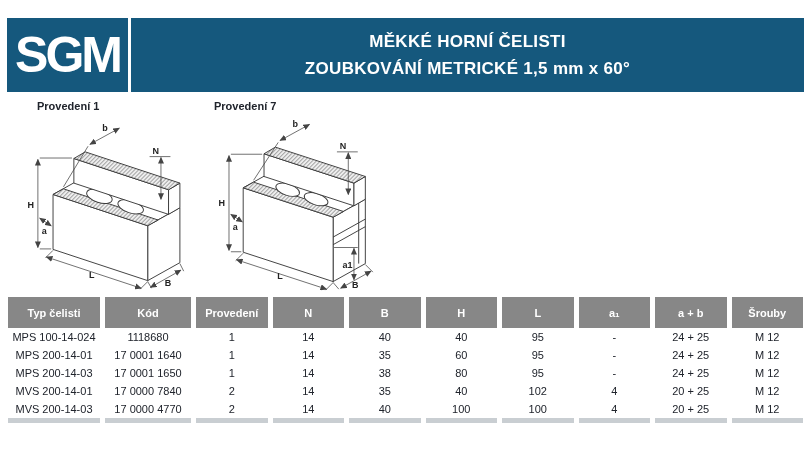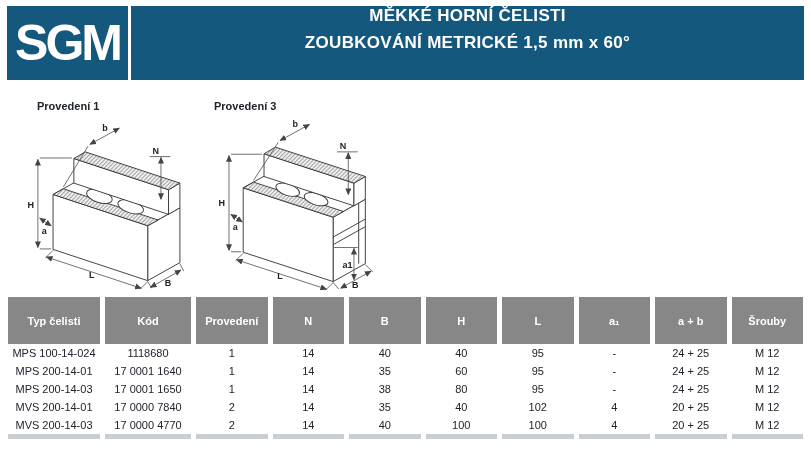--- a/index.html
+++ b/index.html
@@ -1,56 +1,56 @@
 <!DOCTYPE html>
 <html style="--accent: #15587d; --th-bg: #878787; --txt: #20242c; --strip: #c9ced2;"><head>
 <meta charset="utf-8">
 <style>
   html,body{margin:0;padding:0;background:#fff;}
   body{width:811px;height:470px;font-family:"Liberation Sans","DejaVu Sans",sans-serif;}
   .page{position:relative;width:811px;height:470px;background:#fff;overflow:hidden;}
 
   
-  .header{position:absolute;left:7px;top:6px;width:797px;height:74px;display:flex;}
+  .header{position:absolute;left:7px;top:18px;width:797px;height:74px;display:flex;}
   .logo-box{width:121px;background:var(--accent,#15587d);color:#fff;display:flex;align-items:center;justify-content:center;
             font-size:50px;font-weight:bold;letter-spacing:-3px;}
   .header-sep{width:3px;background:#fff;}
   .title-box{flex:1;background:var(--accent,#15587d);color:#fff;display:flex;flex-direction:column;
-             align-items:center;gap:7px;}
+             align-items:center;justify-content:center;gap:7px;}
   .title-line{font-size:17px;font-weight:bold;letter-spacing:.3px;white-space:nowrap;}
 
   
   .fig-label{position:absolute;font-size:11px;font-weight:bold;color:var(--txt,#20242c);}
   .drawing{position:absolute;}
   .drawing svg text{font-family:"Liberation Sans","DejaVu Sans",sans-serif;font-size:9.5px;font-weight:bold;fill:#222;}
 
   
   .table-wrap{position:absolute;left:3px;top:297px;width:805px;}
   table{width:805px;border-collapse:separate;border-spacing:5px 0;table-layout:fixed;}
   col.c0{width:92px;} col.c1{width:86px;}
-  thead th{background:var(--th-bg,#878787);color:#fff;font-size:11px;font-weight:bold;height:31px;padding:8px;text-align:center;}
+  thead th{background:var(--th-bg,#878787);color:#fff;font-size:11px;font-weight:bold;height:31px;padding:0;text-align:center;}
   tbody td{font-size:11px;color:var(--txt,#20242c);text-align:center;height:18px;padding:0;white-space:nowrap;}
   tr.footer-strip td{background:var(--strip,#c9ced2);height:5px;}
 </style>
 </head>
 <body>
 
 <div class="page">
 
   <div class="header">
     <div class="logo-box">SGM</div>
     <div class="header-sep"></div>
     <div class="title-box">
       <div class="title-line">MĚKKÉ HORNÍ ČELISTI</div>
       <div class="title-line">ZOUBKOVÁNÍ METRICKÉ 1,5 mm x 60°</div>
     </div>
   </div>
 
   <div class="fig-label" style="left:24px;top:100px;margin-left:13px;">Provedení 1</div>
-  <div class="fig-label" style="left:214px;top:100px;">Provedení 3</div>
+  <div class="fig-label" style="left:214px;top:100px;">Provedení 7</div>
 
   <div class="drawing" style="left:12px;top:114px;">
     <svg width="190" height="178" viewBox="0 0 190 188">
       <defs>
         <pattern id="h1" patternUnits="userSpaceOnUse" width="3" height="3" patternTransform="rotate(45)">
           <rect width="3" height="3" fill="#ededed"></rect>
           <line x1="0" y1="0" x2="0" y2="3" stroke="#555" stroke-width="1"></line>
         </pattern>
         <marker id="arr1" markerWidth="9" markerHeight="8" refX="8" refY="4" orient="auto-start-reverse">
           <path d="M0,0 L9,4 L0,8 Z" fill="#444"></path>

